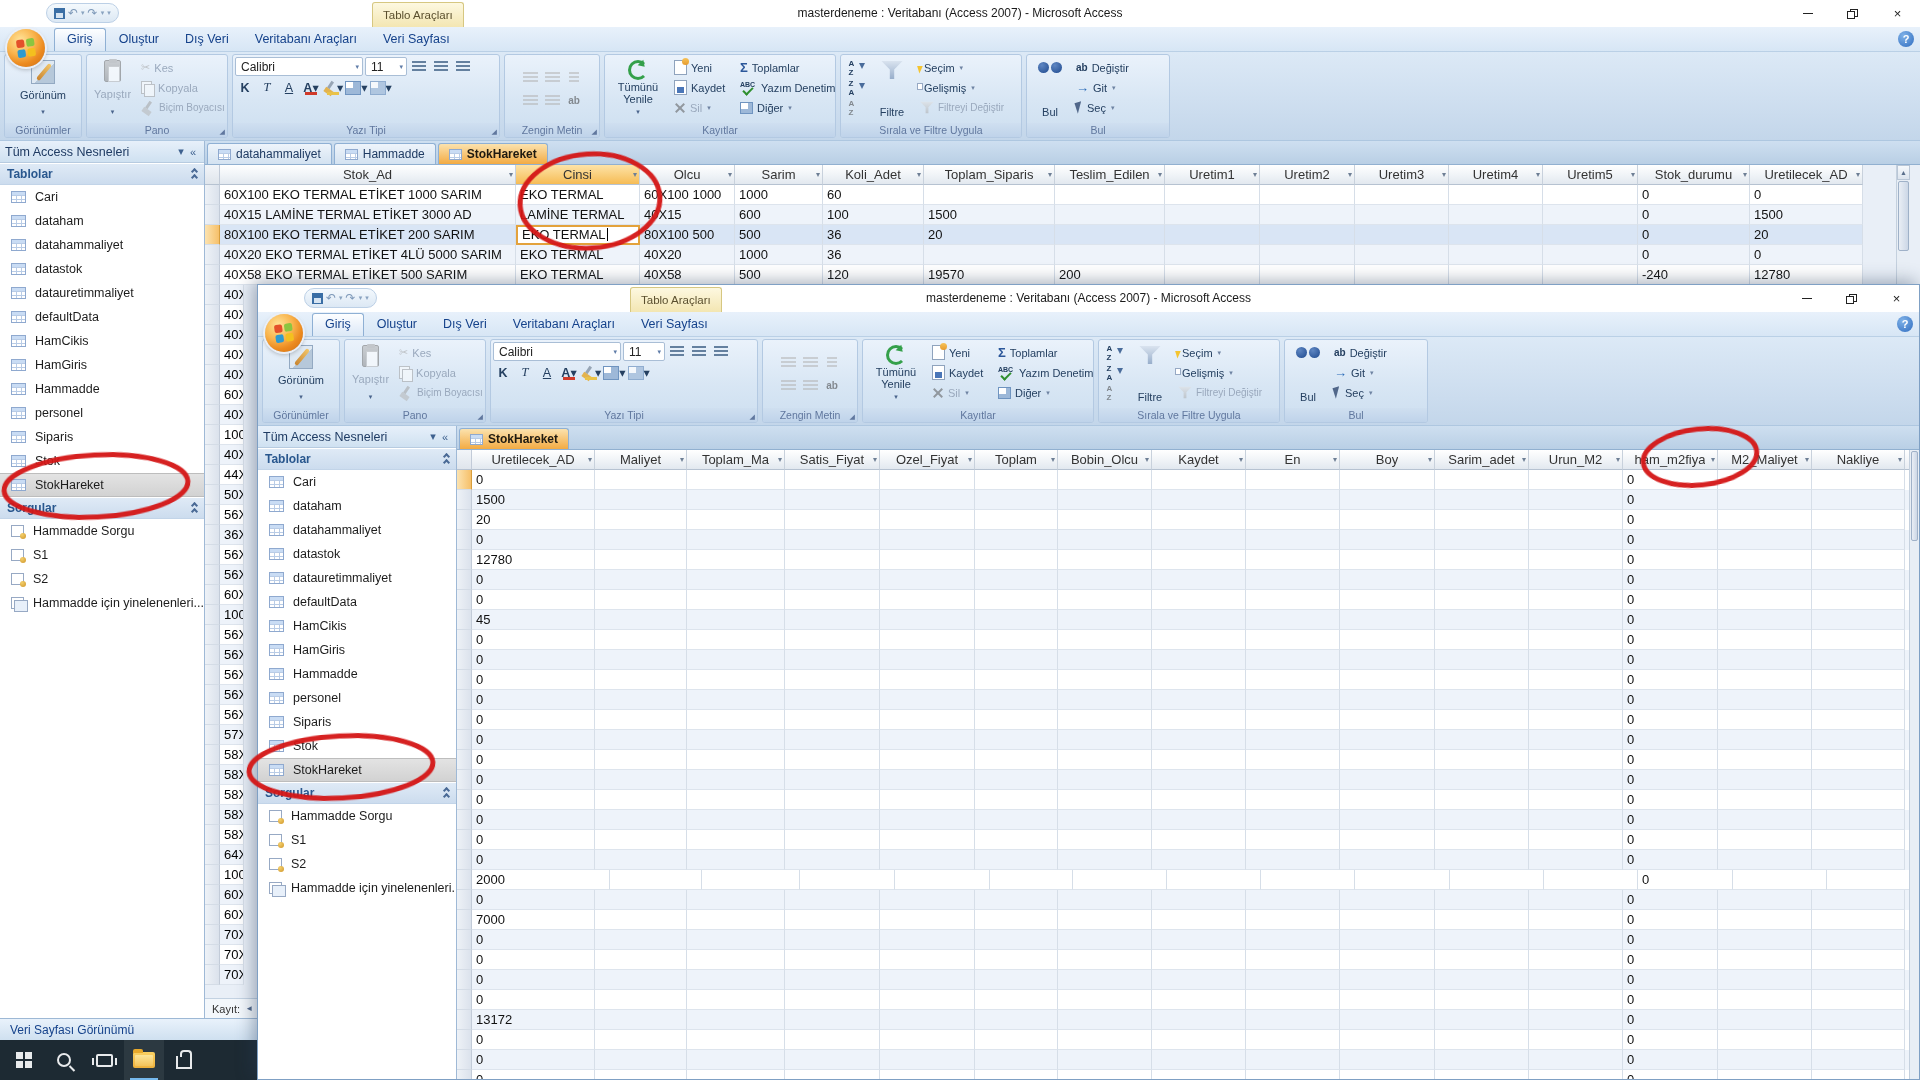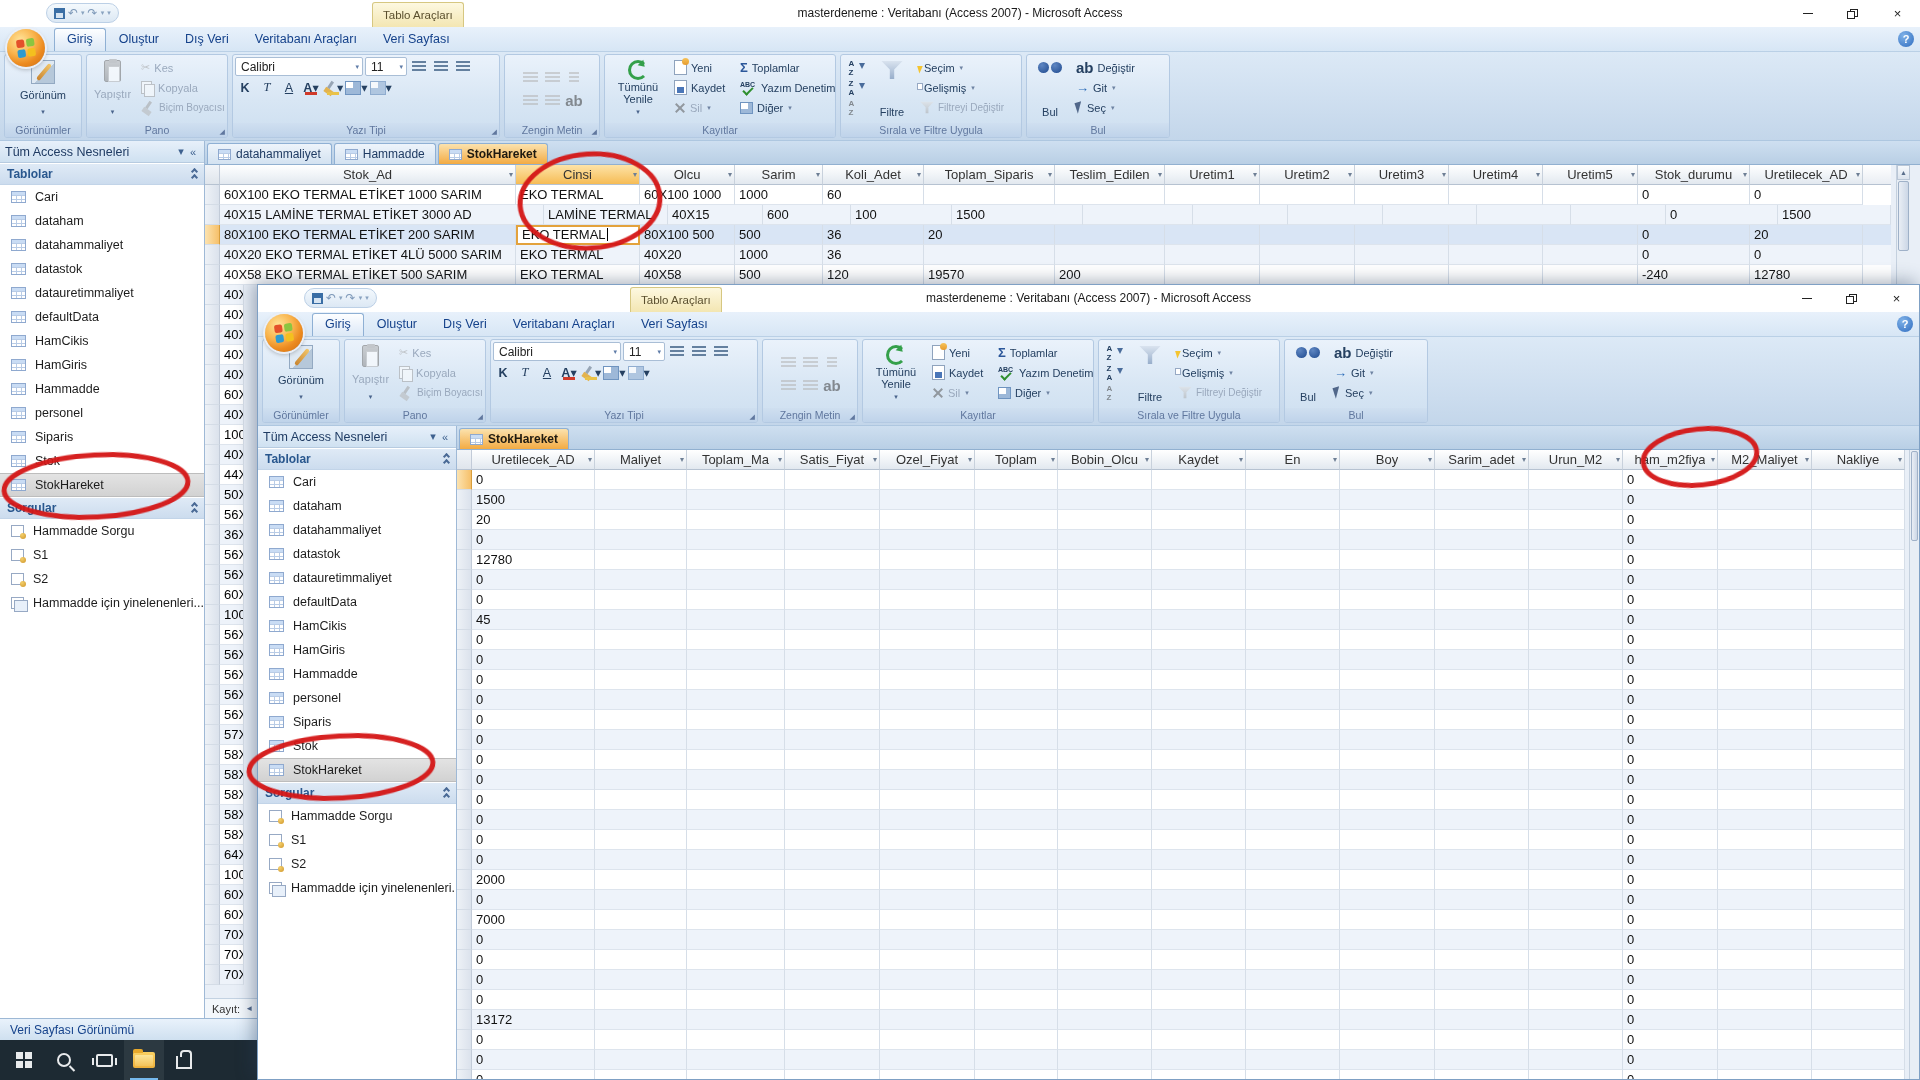--- a/index.html
+++ b/index.html
@@ -113,21 +113,21 @@
   .spark { position:absolute; right:-3px; top:-2px; width:6px; height:8px; background:#f4c430;
            clip-path:polygon(0 0,100% 0,40% 100%); }
   .minisheet { position:absolute; right:-3px; bottom:-2px; width:6px; height:7px; background:#fff; border:1px solid #97a9c4; }
   .ic-az { width:15px; height:18px; font-size:8px; font-weight:bold; color:#254061; line-height:9px; }
   .ic-az .ar { position:absolute; right:-1px; top:4px; width:0; height:0; border:3px solid transparent; border-top:6px solid #4a6c9b; }
   .ic-bino { width:24px; height:15px; }
   .ic-bino::before,.ic-bino::after { content:''; position:absolute; top:2px; width:11px; height:11px;
        border-radius:50%; background:radial-gradient(circle at 35% 30%,#5e86c2,#1f4a8f); }
   .ic-bino::before { left:0; } .ic-bino::after { right:0; }
   .ic-arrow { font-size:13px; font-weight:bold; color:#2b6cb8; line-height:13px; font-style:normal; }
-  .ic-ab { font-size:15px; font-weight:bold; color:#254061; line-height:9px; font-style:normal; }
+  .ic-ab { font-size:10px; font-weight:bold; color:#254061; line-height:9px; font-style:normal; }
   .ic-cursor { width:0; height:0; border-top:11px solid #51678a; border-right:7px solid transparent; transform:rotate(-18deg); }
   .ic-al { width:14px; height:11px; background:repeating-linear-gradient(#64809f 0 2px,transparent 2px 4px); }
   .ic-stripes { width:15px; height:12px; background:repeating-linear-gradient(#a9b6c6 0 2px,transparent 2px 4px); }
   .a-red::after { content:''; position:absolute; left:4px; right:4px; bottom:2px; height:3px; background:#d03a2a; }
   .a-yel::after { content:''; position:absolute; left:4px; right:4px; bottom:2px; height:3px; background:#e9c249; }
 
   
   .main { position:absolute; left:0; right:0; top:141px; display:flex; }
   #upper-window .main { bottom:62px; }
   #lower-window .main { bottom:0; }
@@ -674,21 +674,21 @@
               <div class="ds-cell" style="width: 95px;"></div>
               <div class="ds-cell" style="width: 95px;"></div>
               <div class="ds-cell" style="width: 94px;"></div>
               <div class="ds-cell" style="width: 94px;"></div>
               <div class="ds-cell" style="width: 95px;"></div>
               <div class="ds-cell" style="width: 112px;">0</div>
               <div class="ds-cell" style="width: 113px;">0</div>
             </div>
             <div class="ds-row alt">
               <div class="ds-rs"></div>
-              <div class="ds-cell" style="width: 324px;">40X15 LAMİNE TERMAL ETİKET 3000 AD</div>
+              <div class="ds-cell" style="width: 296px;">40X15 LAMİNE TERMAL ETİKET 3000 AD</div>
               <div class="ds-cell" style="width: 124px;">LAMİNE TERMAL</div>
               <div class="ds-cell" style="width: 95px;">40X15</div>
               <div class="ds-cell" style="width: 88px;">600</div>
               <div class="ds-cell" style="width: 101px;">100</div>
               <div class="ds-cell" style="width: 131px;">1500</div>
               <div class="ds-cell" style="width: 110px;"></div>
               <div class="ds-cell" style="width: 95px;"></div>
               <div class="ds-cell" style="width: 95px;"></div>
               <div class="ds-cell" style="width: 94px;"></div>
               <div class="ds-cell" style="width: 94px;"></div>
@@ -1708,21 +1708,21 @@
               <div class="ds-cell" style="width: 94px;"></div>
               <div class="ds-cell" style="width: 95px;"></div>
               <div class="ds-cell" style="width: 94px;"></div>
               <div class="ds-cell" style="width: 94px;"></div>
               <div class="ds-cell" style="width: 95px;">0</div>
               <div class="ds-cell" style="width: 94px;"></div>
               <div class="ds-cell" style="width: 93px;"></div>
             </div>
             <div class="ds-row">
               <div class="ds-rs"></div>
-              <div class="ds-cell" style="width: 123px;">2000</div>
+              <div class="ds-cell" style="width: 138px;">2000</div>
               <div class="ds-cell" style="width: 92px;"></div>
               <div class="ds-cell" style="width: 98px;"></div>
               <div class="ds-cell" style="width: 95px;"></div>
               <div class="ds-cell" style="width: 95px;"></div>
               <div class="ds-cell" style="width: 83px;"></div>
               <div class="ds-cell" style="width: 94px;"></div>
               <div class="ds-cell" style="width: 94px;"></div>
               <div class="ds-cell" style="width: 94px;"></div>
               <div class="ds-cell" style="width: 95px;"></div>
               <div class="ds-cell" style="width: 94px;"></div>

